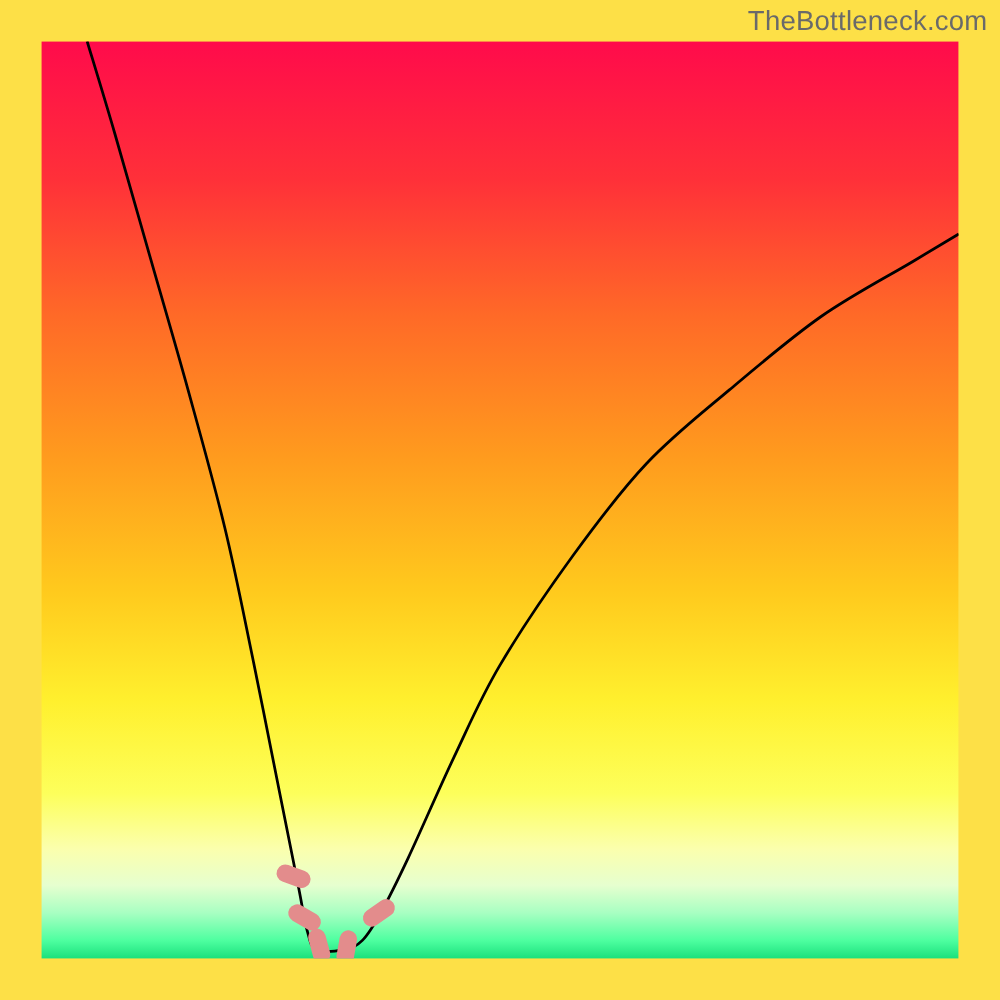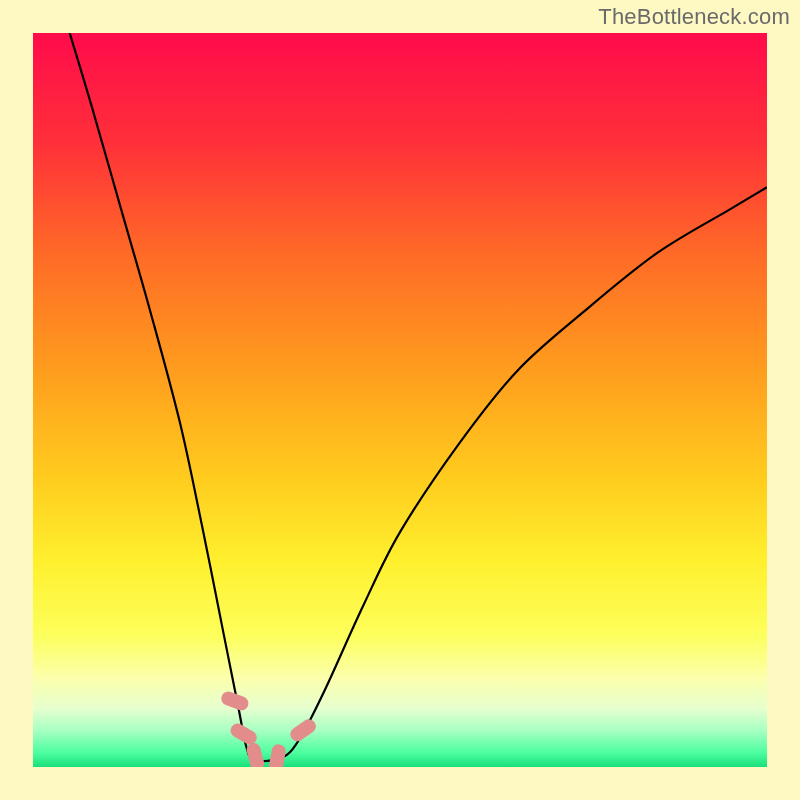--- a/index.html
+++ b/index.html
@@ -9,21 +9,21 @@
     height: 800px;
     background: #000;
     font-family: Arial, sans-serif;
   }
   .frame {
     position: absolute;
     left: 0;
     top: 0;
     width: 800px;
     height: 800px;
-    background: #fef9c3;
+    background: #fde047;
     text-decoration: underline;
   }
   .watermark {
     position: absolute;
     top: 4px;
     right: 10px;
     color: #6a6a6a;
     font-size: 22px;
     font-weight: 500;
     letter-spacing: 0.2px;

